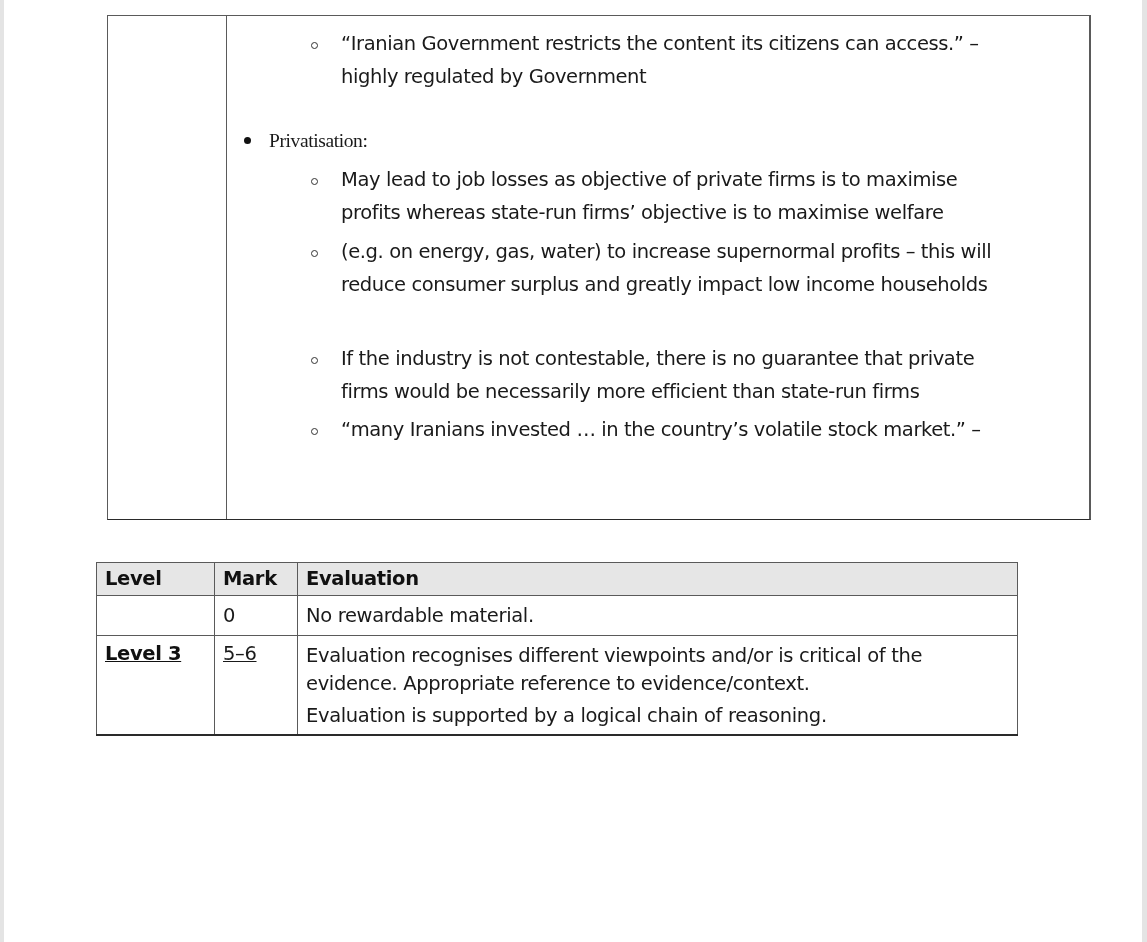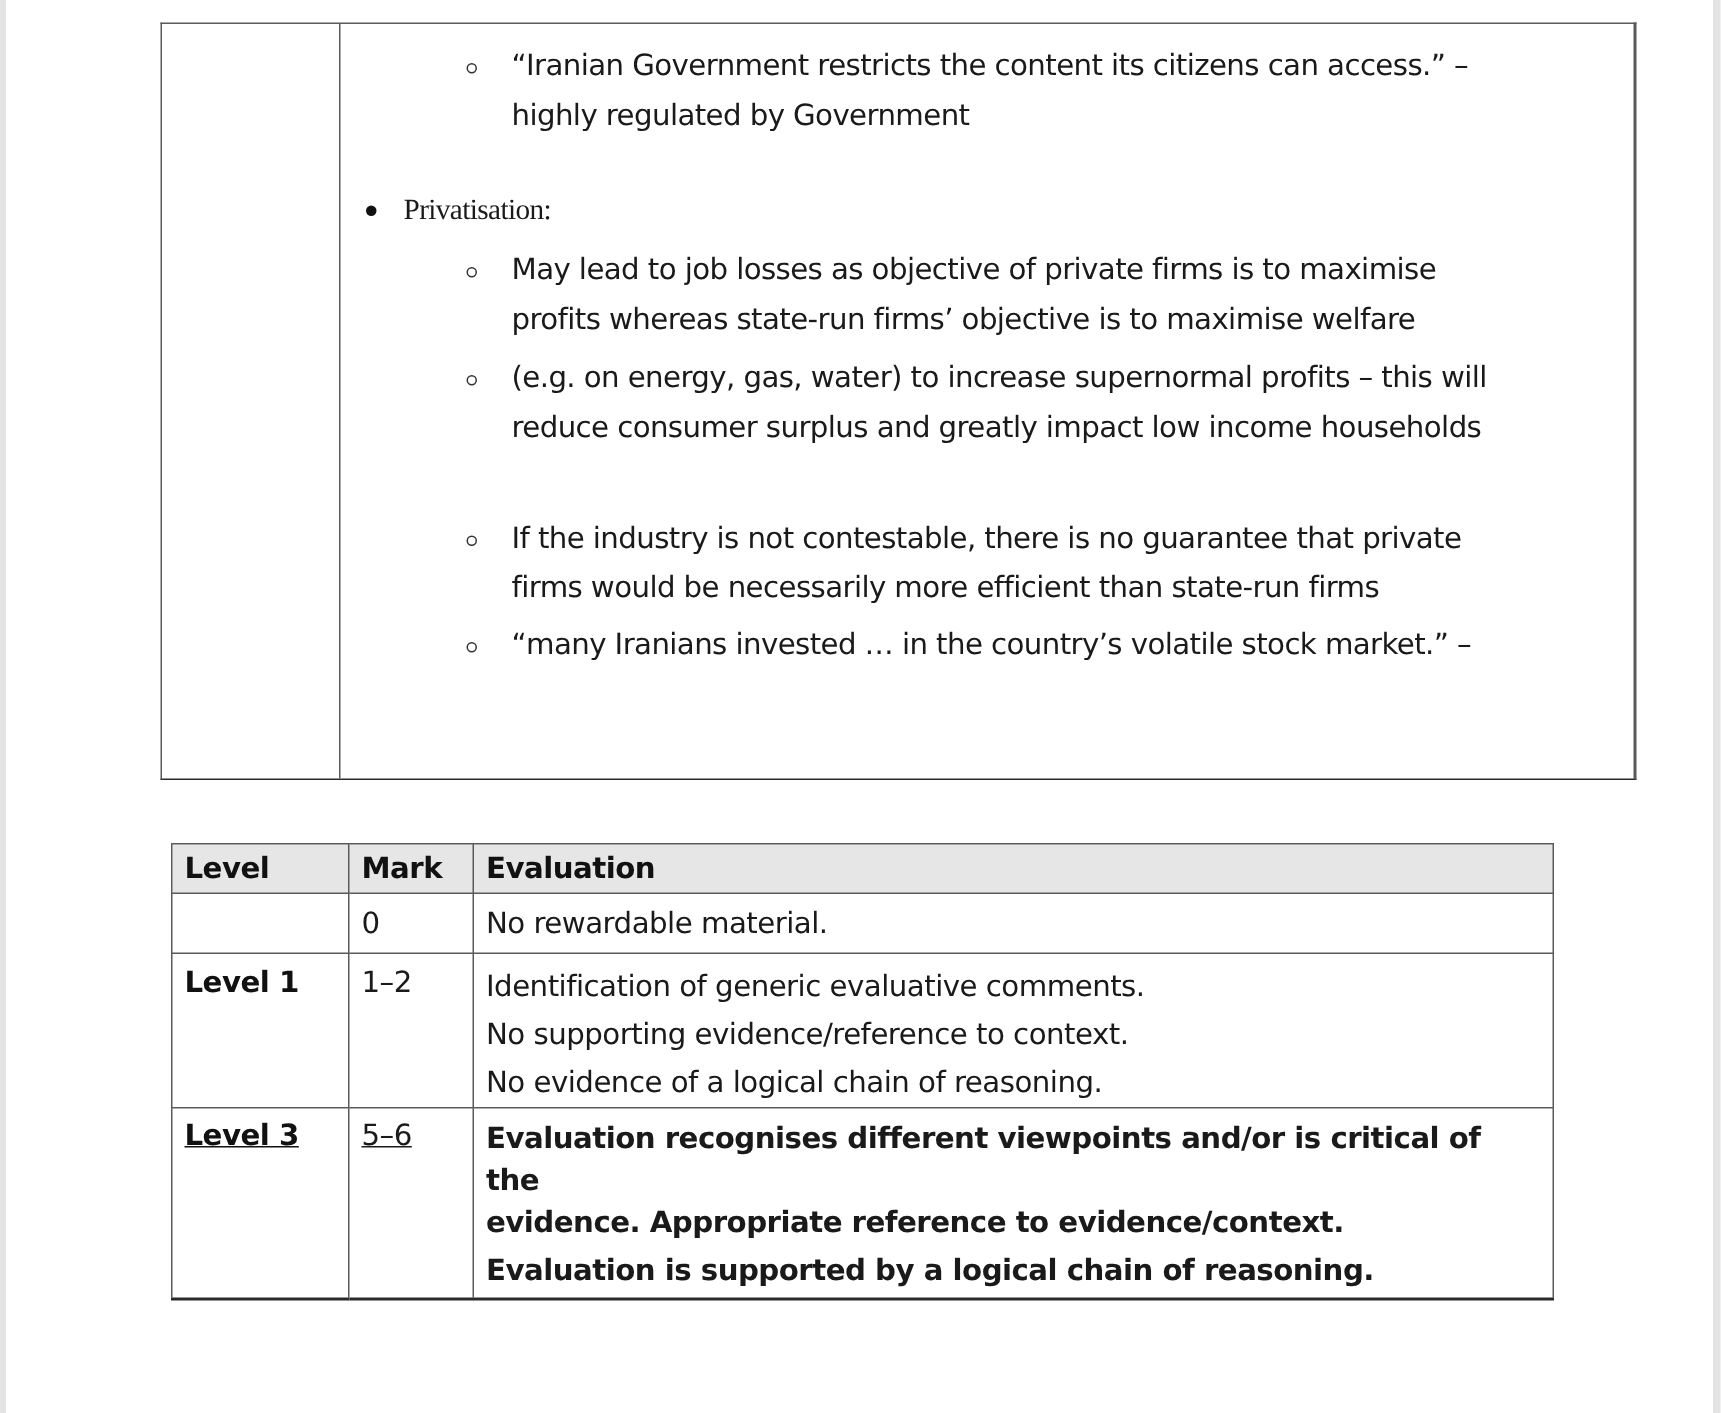--- a/index.html
+++ b/index.html
@@ -26,36 +26,36 @@
     border: 1.2px solid #333; border-radius: 50%; box-sizing: border-box;
   }
   .bullet-item { position: absolute; left: 161px; line-height: 33px; }
   .bullet-item .dot {
     position: absolute; left: -25px; top: 13px; width: 7px; height: 7px;
     background: #111; border-radius: 50%;
   }
 
   
   .mark-table {
-    position: absolute; left: 114px; top: 562px; width: 922px;
+    position: absolute; left: 96px; top: 562px; width: 922px;
     border-collapse: collapse; table-layout: fixed;
     font-size: 19.5px; letter-spacing: -0.35px;
   }
   .mark-table th, .mark-table td {
     border: 1px solid #5a5a5a; padding: 0 8px; vertical-align: top; text-align: left;
   }
   .mark-table th { background: #e6e6e6; font-weight: bold; height: 32px; line-height: 32px; color: #111; }
   .mark-table td.level { font-weight: bold; color: #111; }
   .mark-table tr.row-0 td { height: 39px; line-height: 39px; }
   .mark-table td .line { display: block; line-height: 32px; }
   .mark-table tr.r1 td .line:first-child { margin-top: 6px; }
   .mark-table tr.r1 td.level, .mark-table tr.r1 td.mark { padding-top: 7px; }
   .mark-table tr.r2 td .line:first-child { margin-top: 4px; }
   .mark-table tr.r2 td.level, .mark-table tr.r2 td.mark { padding-top: 4px; }
-  .mark-table tr.r3 td .line { line-height: 28px; font-weight: bold; }
+  .mark-table tr.r3 td .line { line-height: 28px; }
   .mark-table tr.r3 td .line:first-child { margin-top: 6px; }
   .mark-table tr.r3 td .line.last { line-height: 36px; }
   .mark-table tr.r3 td.level, .mark-table tr.r3 td.mark { padding-top: 6px; text-decoration: underline; }
   .mark-table tr.r3 td { border-bottom: 2px solid #2a2a2a; }
 </style>
 </head>
 <body>
 
 <div class="edge-left"></div>
 <div class="edge-right"></div>
@@ -115,29 +115,20 @@
     </tr>
   </thead>
   <tbody>
     <tr class="row-0">
       <td class="level"></td>
       <td class="mark">0</td>
       <td>
         <span>No rewardable material.</span>
       </td>
     </tr>
-    <tr class="r1">
-      <td class="level">Level 1</td>
-      <td class="mark">1–2</td>
-      <td>
-        <span class="line">Identification of generic evaluative comments.</span>
-        <span class="line">No supporting evidence/reference to context.</span>
-        <span class="line">No evidence of a logical chain of reasoning.</span>
-      </td>
-    </tr>
     <tr class="r3">
       <td class="level">Level 3</td>
       <td class="mark">5–6</td>
       <td>
         <span class="line">Evaluation recognises different viewpoints and/or is critical of the</span>
         <span class="line">evidence. Appropriate reference to evidence/context.</span>
         <span class="line last">Evaluation is supported by a logical chain of reasoning.</span>
       </td>
     </tr>
   </tbody>

